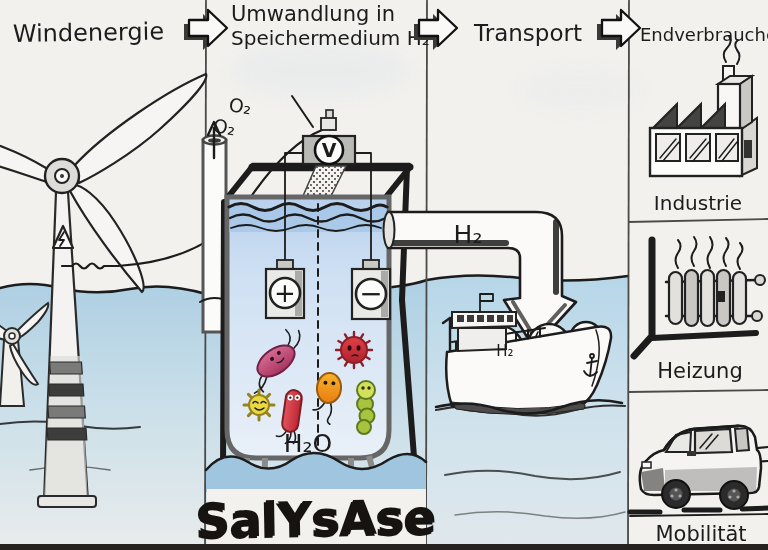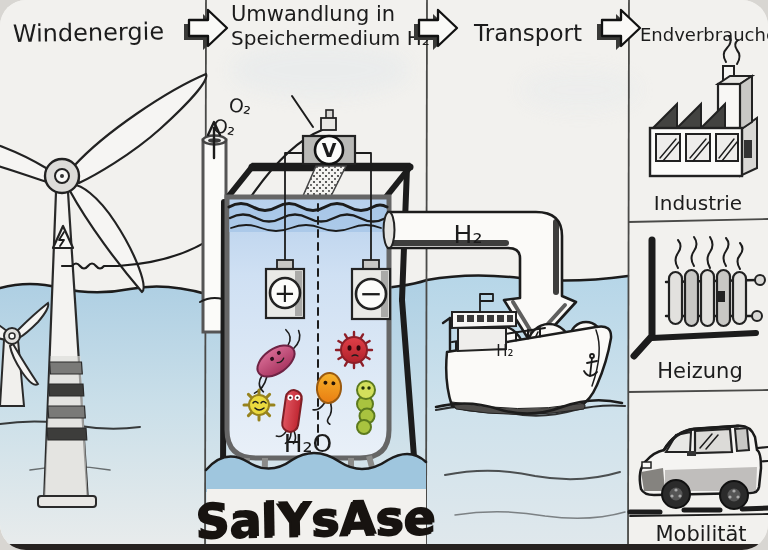--- a/index.html
+++ b/index.html
@@ -1,16 +1,16 @@
 <!DOCTYPE html>
 <html><head>
 <meta charset="utf-8">
 <style>
   html,body{margin:0;padding:0;background:#d8d6d2;}
-  .page{position:relative;width:768px;height:550px;overflow:hidden;background:#f2f1ee;border-radius:26px;}
+  .page{position:relative;width:768px;height:550px;overflow:hidden;background:#f2f1ee;}
   svg{display:block}
   .hand{font-family:"DejaVu Sans","Liberation Sans",sans-serif;fill:#1c1c1c;}
   .hand-big{font-family:"DejaVu Sans","Liberation Sans",sans-serif;font-weight:bold;fill:#171310;}
   .ink{stroke:#1c1c1c;fill:none;stroke-linecap:round;stroke-linejoin:round;}
 </style>
 </head>
 <body>
 
 <div class="page">
 <svg width="768" height="550" viewBox="0 0 768 550">

